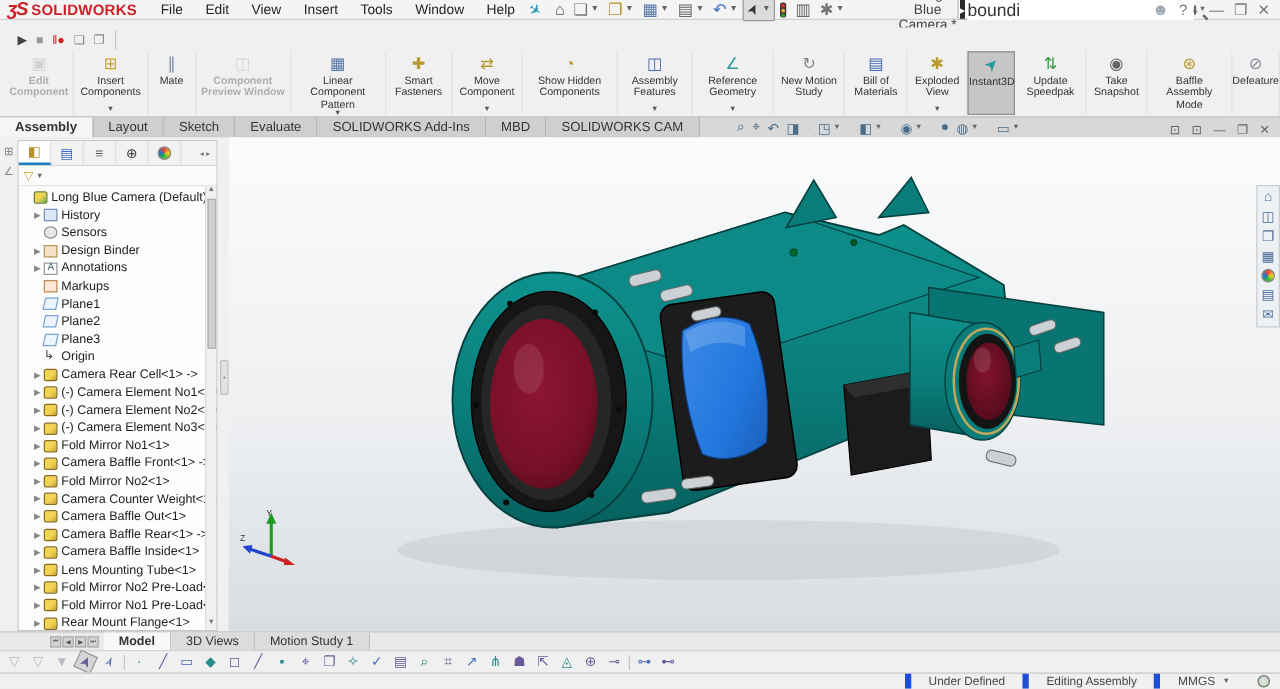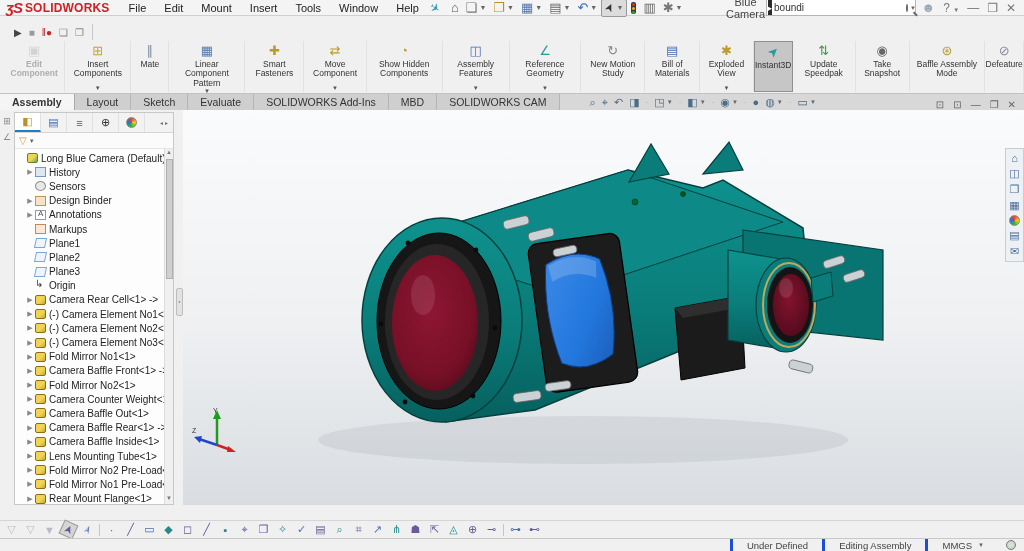--- a/index.html
+++ b/index.html
@@ -17,21 +17,21 @@
   #qa { display:flex; align-items:center; gap:1px; }
   .qa-btn { display:flex; align-items:center; padding:1px 3px; border-radius:2px; color:#555; font-size:13px; height:18px; }
   .qa-btn.active { background:#dcdcdc; border:1px solid #9a9a9a; }
   .qa-btn .dd { font-size:7px; color:#666; margin-left:2px; }
   .cursor-glyph { display:inline-block; transform:rotate(-65deg); font-size:11px; color:#333; }
   .traffic { display:inline-block; width:5px; height:12px; background:#3a3a3a; border-radius:2px; position:relative; }
   .traffic::before { content:""; position:absolute; left:1px; top:1px; width:3px; height:3px; border-radius:50%; background:#e03020; box-shadow:0 4px 0 #e8b020, 0 8px 0 #30a030; }
   #doc-title { flex:1; text-align:center; color:#444; font-size:11px; padding-left:40px; }
   #search-wrap { display:flex; align-items:center; border:1px solid #b5b5b5; background:#fff; height:17px; width:150px; margin-right:6px; }
   #search-badge { width:15px; height:15px; background:#2b2b2b; color:#fff; font-size:9px; display:flex; align-items:center; justify-content:center; margin:0 2px 0 1px; }
-  #search-input { flex:1; border:none; outline:none; font-size:10px; color:#333; }
+  #search-input { flex:1; border:none; outline:none; font-size:14px; color:#333; }
   .mag { position:relative; width:8px; height:8px; border:1.5px solid #666; border-radius:50%; margin-right:2px; }
   .mag::after { content:""; position:absolute; width:5px; height:1.5px; background:#666; transform:rotate(45deg); left:6px; top:8px; }
   #title-right { display:flex; align-items:center; gap:8px; padding-right:8px; }
   #title-right .tbtn { color:#777; font-size:12px; }
   #user-icon { color:#9aa7b5; font-size:13px; }
 
   
   #ribbonrow { position:absolute; top:22px; left:0; right:0; height:71px; background:#f0f0f0; }
   #macrobar { position:absolute; left:6px; top:2px; height:16px; display:flex; align-items:center; gap:7px; padding:0 8px; border-right:1px solid #c8c8c8; }
   #macrobar span { font-size:10px; color:#555; }
@@ -110,38 +110,38 @@
   #bottombar { position:absolute; left:0; right:0; top:520px; height:18px; background:#f0f0f0; border-top:1px solid #d5d5d5; display:flex; align-items:center; gap:4px; padding-left:4px; }
   .bico { font-size:11px; color:#6a5a9a; width:15px; text-align:center; }
   .bico.teal { color:#2a8a8a; } .bico.blue { color:#4a6eb5; } .bico.faint { color:#b9b9c5; }
   .bico.pressed { background:#d5d5d5; border:1px solid #9a9a9a; }
   .bsep { width:1px; height:12px; background:#c5c5c5; }
 
   
   #statusbar { position:absolute; left:0; right:0; bottom:0; height:13px; background:#f0f0f0; border-top:1px solid #c8c8c8; display:flex; align-items:center; font-size:9.5px; color:#444; }
   #status-left { padding-left:5px;margin-top:24px; }
   #status-right { margin-left:auto; display:flex; align-items:center; height:100%; }
-  #status-right .sseg { padding:0 14px; border-left:3px solid #1d4ed8; height:100%; display:flex; align-items:center; }
+  #status-right .sseg { padding:0 14px; border-left:5px solid #1d4ed8; height:100%; display:flex; align-items:center; }
   #status-right .sdd { font-size:6px; color:#666; margin-left:6px; }
   .globe { width:10px; height:10px; border-radius:50%; border:1px solid #777; position:relative; margin:0 8px; background:radial-gradient(#dfe9df,#b9cdb9); }
 </style>
 </head>
 <body>
 
 <div id="app">
 
   <div id="titlebar">
     <div id="logo">
       <span class="ds">ʒS</span>
       <span class="sw">SOLIDWORKS</span>
     </div>
     <div id="menubar">
         <div class="menu-item">File</div>
         <div class="menu-item">Edit</div>
-        <div class="menu-item">Mount</div>
+        <div class="menu-item">View</div>
         <div class="menu-item">Insert</div>
         <div class="menu-item">Tools</div>
         <div class="menu-item">Window</div>
         <div class="menu-item">Help</div>
       </div>
     <span id="pin-icon">✈</span>
     <div id="qa">
         <div class="qa-btn">
           <span style="color: rgb(85, 85, 85);">⌂</span>
         </div>
@@ -210,20 +210,24 @@
           <div class="rlb">Edit Component</div>
         </div>
         <div class="ribbon-btn">
           <div class="ric" style="color: rgb(200, 163, 46);">⊞</div>
           <div class="rlb">Insert Components</div>
           <div class="rdd">▼</div>
         </div>
         <div class="ribbon-btn">
           <div class="ric" style="color: rgb(122, 138, 160);">∥</div>
           <div class="rlb">Mate</div>
+        </div>
+        <div class="ribbon-btn disabled">
+          <div class="ric" style="color: rgb(170, 170, 187);">◫</div>
+          <div class="rlb">Component Preview Window</div>
         </div>
         <div class="ribbon-btn">
           <div class="ric" style="color: rgb(85, 119, 170);">▦</div>
           <div class="rlb">Linear Component Pattern</div>
           <div class="rdd">▼</div>
         </div>
         <div class="ribbon-btn">
           <div class="ric" style="color: rgb(184, 154, 46);">✚</div>
           <div class="rlb">Smart Fasteners</div>
         </div>
@@ -584,20 +588,33 @@
           <span class="tpico">◫</span>
           <span class="tpico">❐</span>
           <span class="tpico">▦</span>
           <span class="colorwheel"></span>
           <span class="tpico">▤</span>
           <span class="tpico">✉</span>
         </div>
     </div>
   </div>
 
+  <div id="bottomtabs">
+    <div id="tabnav">
+        <span>⏮</span>
+        <span>◀</span>
+        <span>▶</span>
+        <span>⏭</span>
+      </div>
+    <div id="btabs" style="display:flex;">
+        <div class="btab active">Model</div>
+        <div class="btab">3D Views</div>
+        <div class="btab">Motion Study 1</div>
+      </div>
+  </div>
 
   <div id="bottombar">
       <span class="bico faint">▽</span>
       <span class="bico faint">▽</span>
       <span class="bico faint">▼</span>
       <span class="bico pressed" style="transform: rotate(-65deg);">➤</span>
       <span class="bico blue" style="transform: rotate(-65deg);">➢</span>
       <span class="bsep"></span>
       <span class="bico teal">·</span>
       <span class="bico">╱</span>

